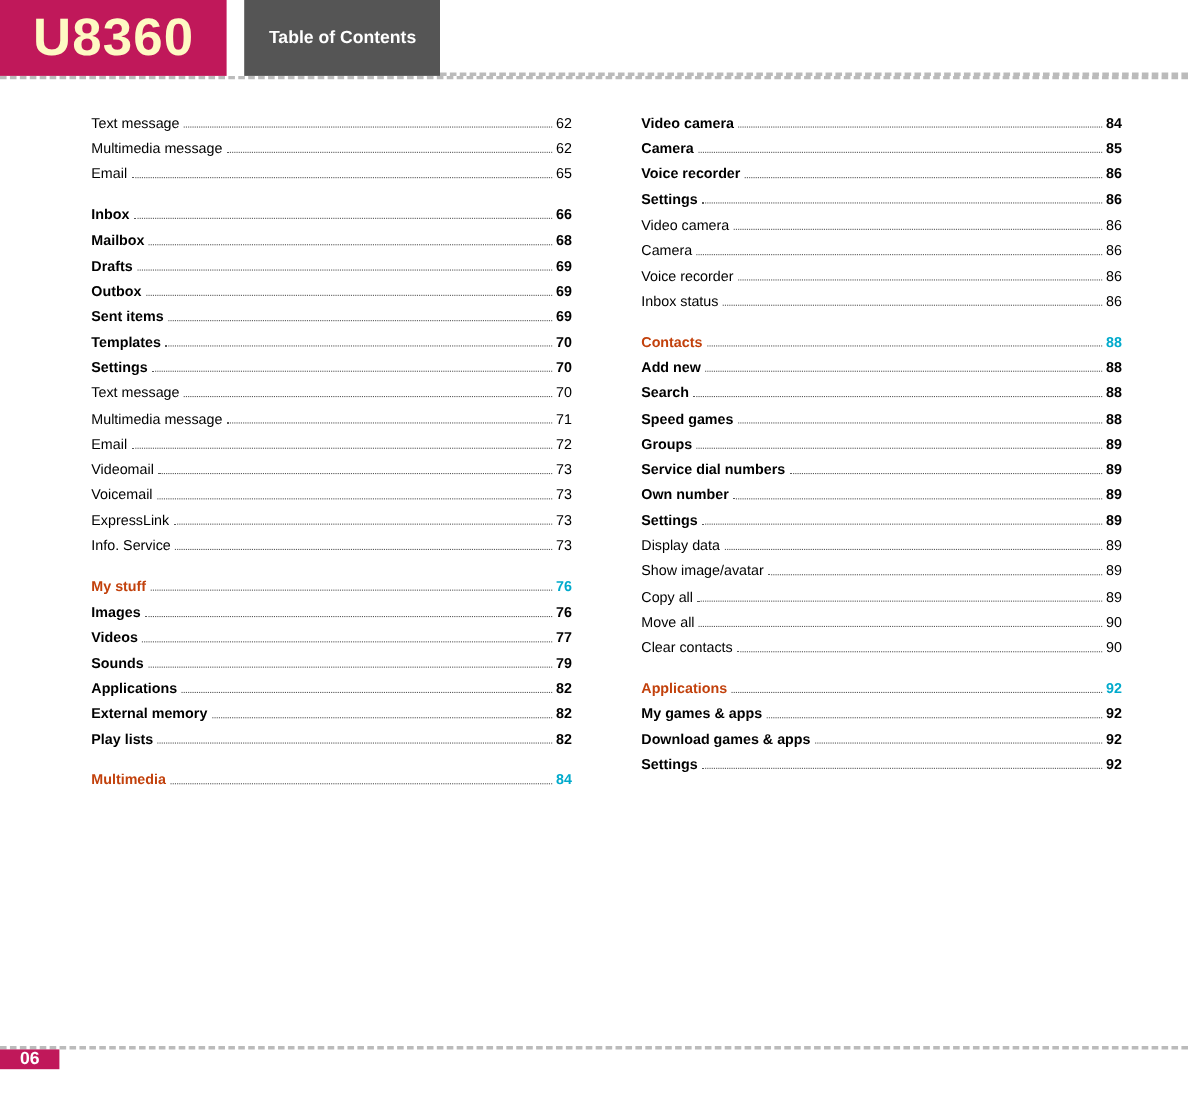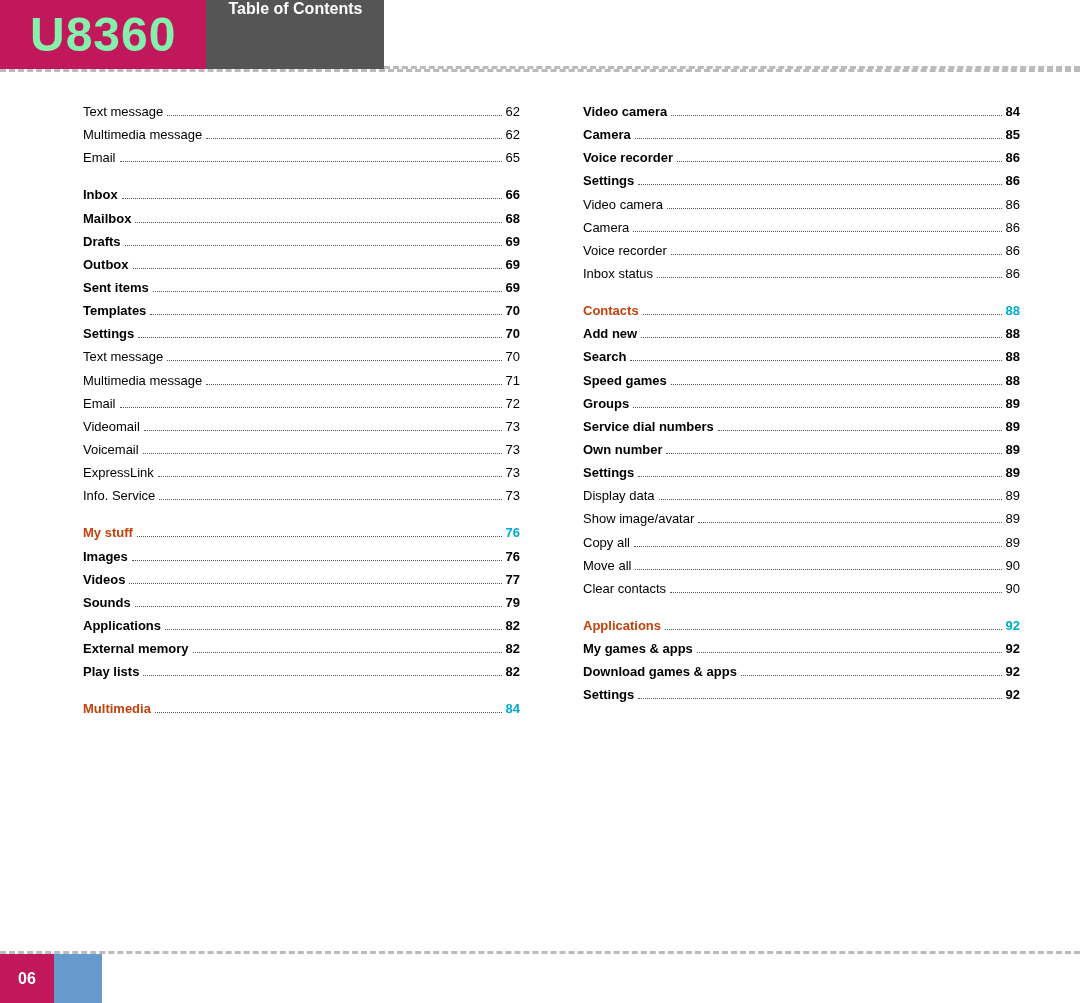--- a/index.html
+++ b/index.html
@@ -21,30 +21,31 @@
       border-bottom: 3px dashed #bbb;
       margin-bottom: 0;
     }
     .header-title-bg {
       background: #c0185a;
       padding: 10px 30px;
       display: flex;
       align-items: center;
     }
     .header-title {
-      color: #86efac;
+      color: #fef9c3;
       font-size: 48px;
       font-weight: bold;
       letter-spacing: 1px;
     }
     .header-toc-bg {
       background: #555;
       display: flex;
-      align-items: flex-start;
+      align-items: center;
       padding: 0 22px;
+      margin-left: 16px;
     }
     .header-toc {
       color: #fff;
       font-size: 16px;
       font-weight: bold;
     }
     .header-line {
       flex: 1;
       border-bottom: 3px dashed #bbb;
       align-self: flex-end;
@@ -96,20 +97,21 @@
     
     .footer {
       position: absolute;
       bottom: 0;
       left: 0;
       right: 0;
       height: 52px;
       border-top: 3px dashed #bbb;
       display: flex;
       align-items: stretch;
+      flex-direction: column;
     }
     .footer-num-bg {
       background: #c0185a;
       width: 54px;
       display: flex;
       align-items: center;
       justify-content: center;
     }
     .footer-num {
       color: #fff;

